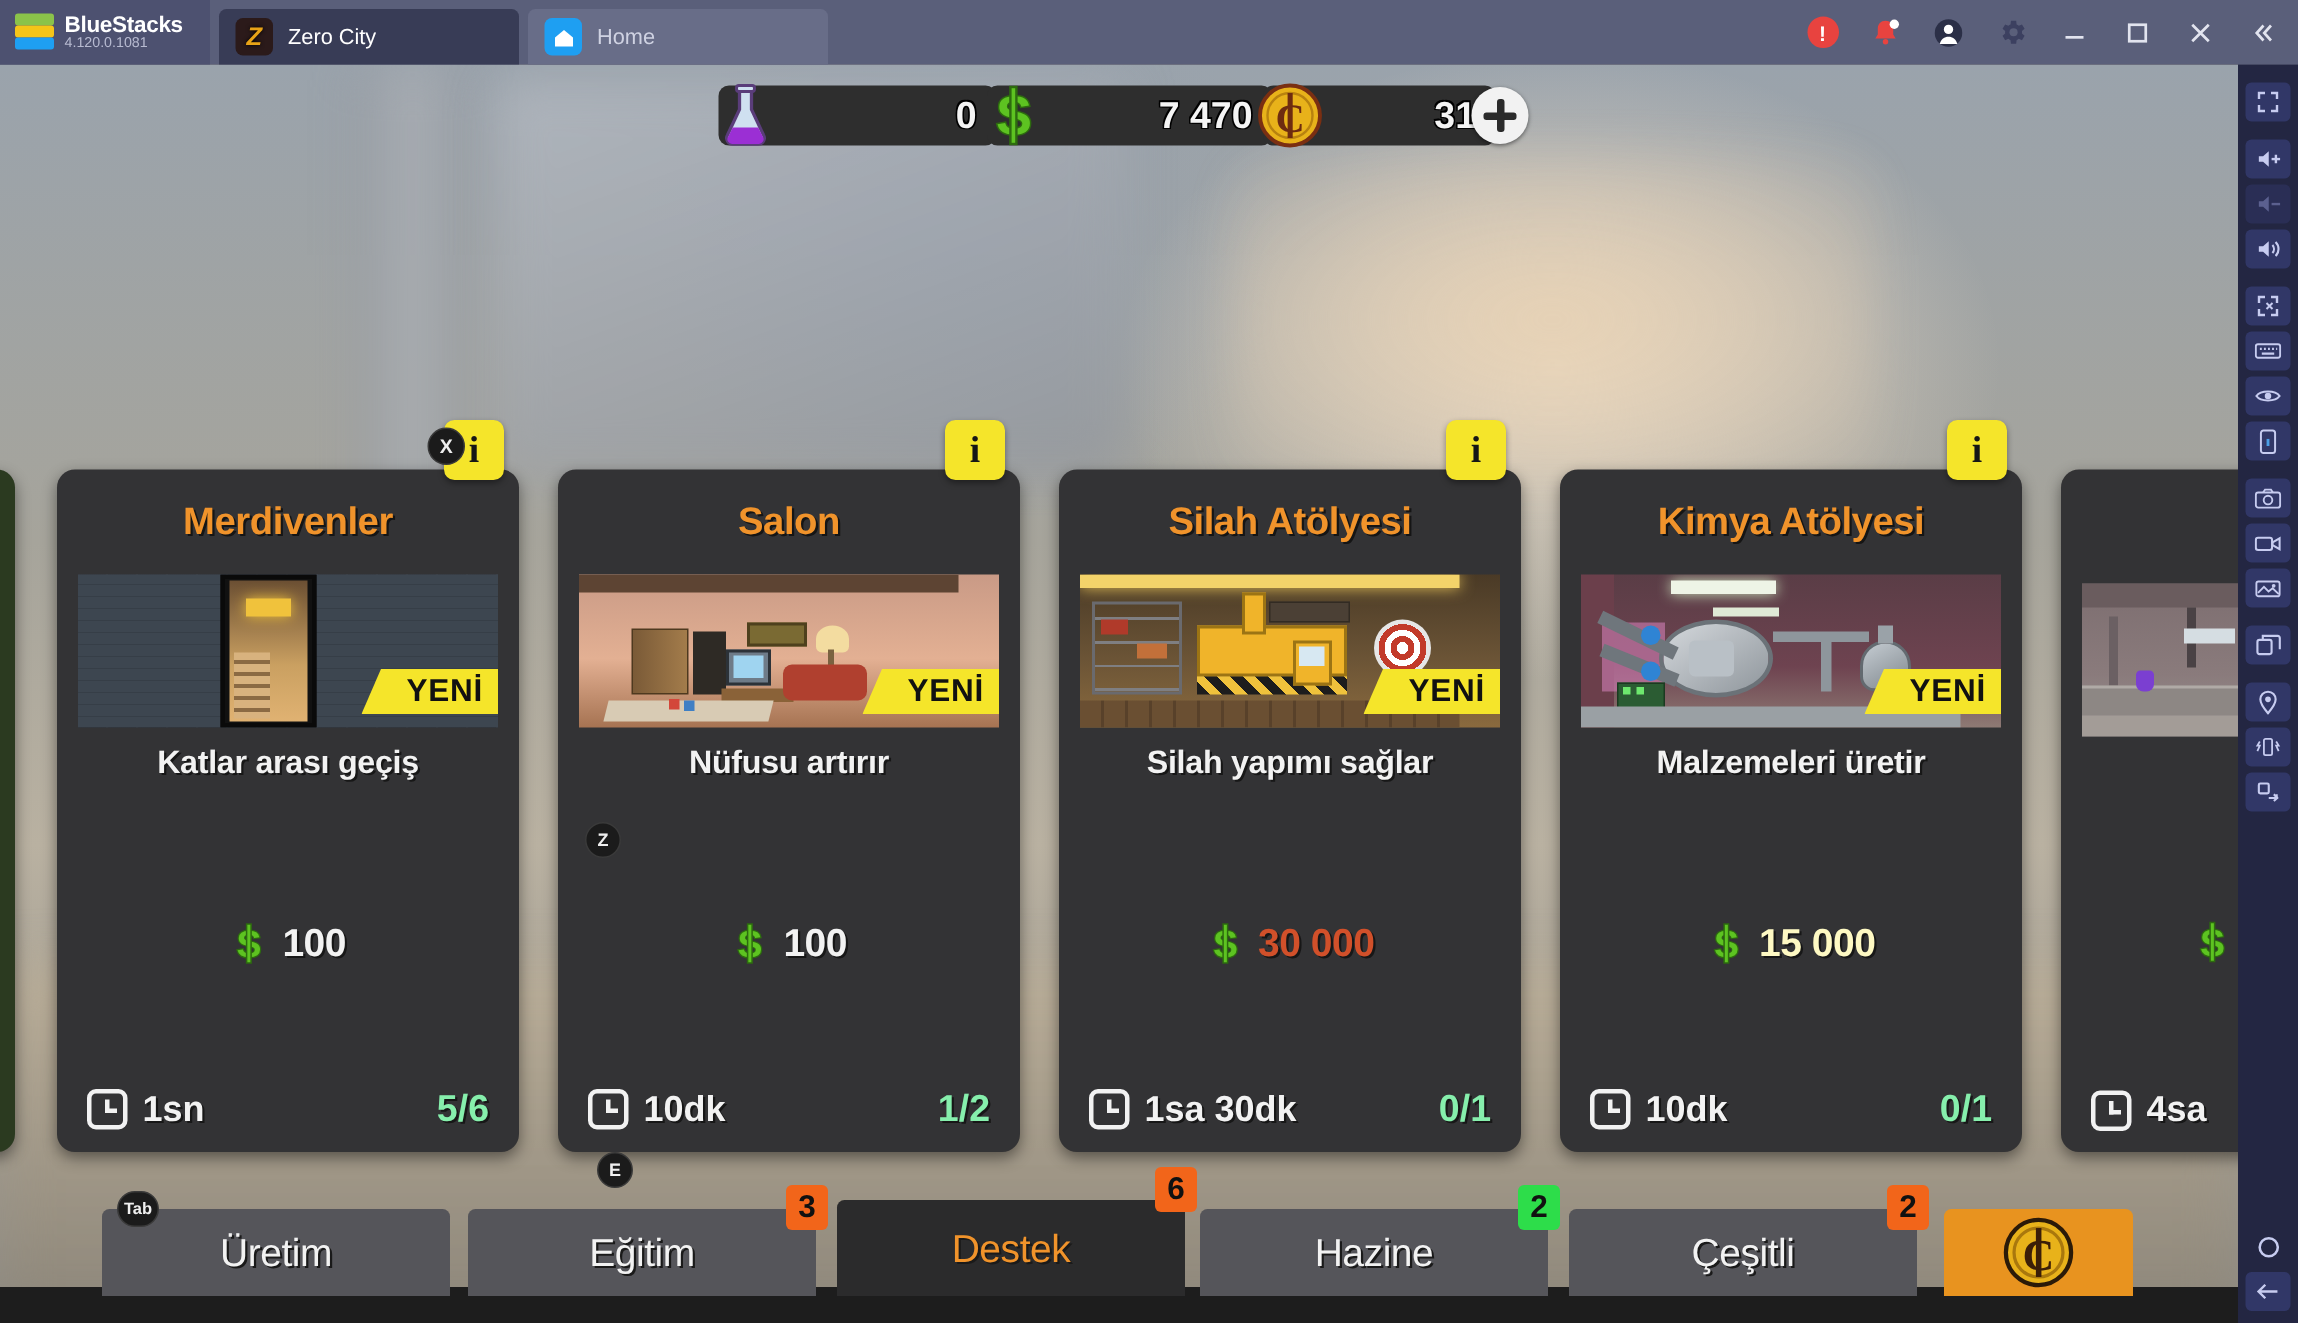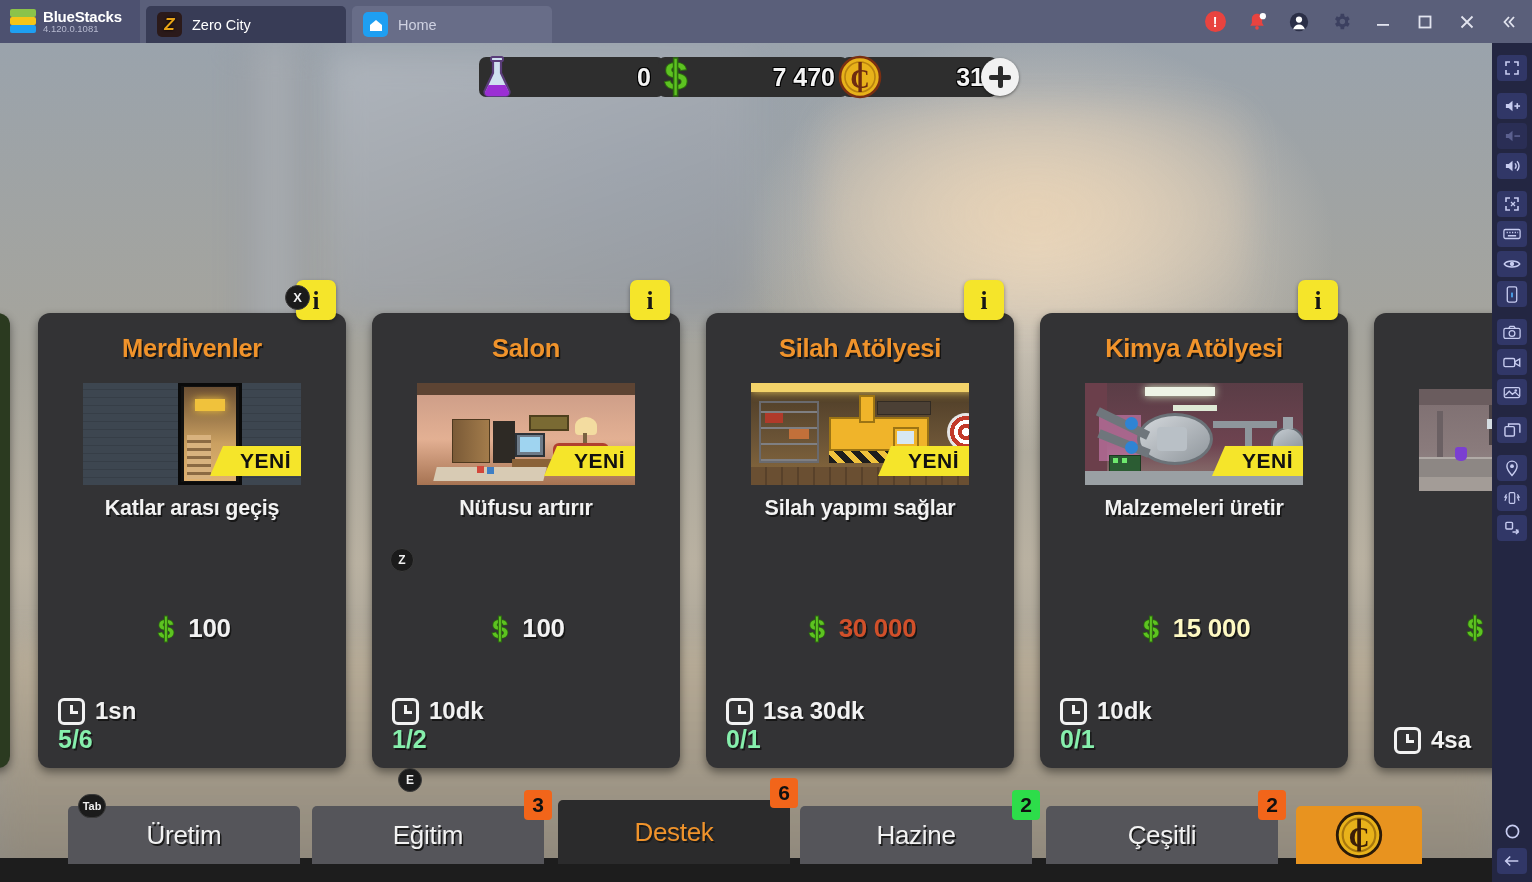--- a/index.html
+++ b/index.html
@@ -123,38 +123,38 @@
     border-radius: 12px;
     box-shadow: 0 4px 10px rgba(0,0,0,.45);
   }
   .card.edge-left {
     width: 26px; left: -16px; background: #2b3a20; top: 45px; height: 455px;
   }
   .card-title { text-align: center; color: #f0932b; font-size: 25.5px; font-weight: bold;
                 margin-top: 21px; letter-spacing: -.3px;
                 text-shadow: 1.5px 1.5px 0 #151515; }
   .card-title.two-line { line-height: 1.05; margin-top: 14px; }
-  .thumb { position: relative; width: 218px; height: 102px; margin: 20px auto 10px;
+  .thumb { position: relative; width: 280px; height: 102px; margin: 20px auto 10px;
            overflow: hidden; background: #222; }
   .thumb .new-ribbon {
     position: absolute; right: -14px; bottom: 9px;
     background: #f5e52a; color: #111; font-weight: bold; font-size: 21px;
     padding: 3px 24px 3px 30px;
     clip-path: polygon(13px 0, 100% 0, calc(100% - 10px) 100%, 0 100%);
     letter-spacing: .5px;
   }
   .card-desc { text-align: center; color: #f2f2f2; font-size: 21.5px; font-weight: bold;
                margin-top: 12px; line-height: 1.07; letter-spacing: -.2px;
                text-shadow: 1.5px 1.5px 0 #171717; }
   .card-price { position: absolute; left: 0; right: 0; top: 300px;
                 display: flex; align-items: center; justify-content: center; gap: 9px; }
   .card-price .amt { font-size: 26px; font-weight: bold; letter-spacing: -.3px;
                      text-shadow: 1.5px 1.5px 0 #171717; }
   .card-foot { position: absolute; left: 20px; right: 20px; bottom: 14px;
-               display: flex; align-items: flex-start; justify-content: space-between; flex-direction: column; }
+               display: flex; align-items: center; justify-content: space-between; }
   .card-foot .left { display: flex; align-items: center; gap: 10px; }
   .card-foot .time { color: #f2f2f2; font-size: 24px; font-weight: bold;
                      text-shadow: 1.5px 1.5px 0 #171717; }
   .card-foot .count { color: #86efac; font-size: 25px; font-weight: bold;
                       text-shadow: 1.5px 1.5px 0 #171717; }
   .clock-ico { width: 27px; height: 27px; border: 3px solid #f2f2f2; border-radius: 6px;
                position: relative; flex: none; }
   .clock-ico::before { content:""; position:absolute; left: 9px; top: 4px; width: 3px; height: 9px; background:#f2f2f2; }
   .clock-ico::after  { content:""; position:absolute; left: 9px; top: 10px; width: 8px; height: 3px; background:#f2f2f2; }
 

